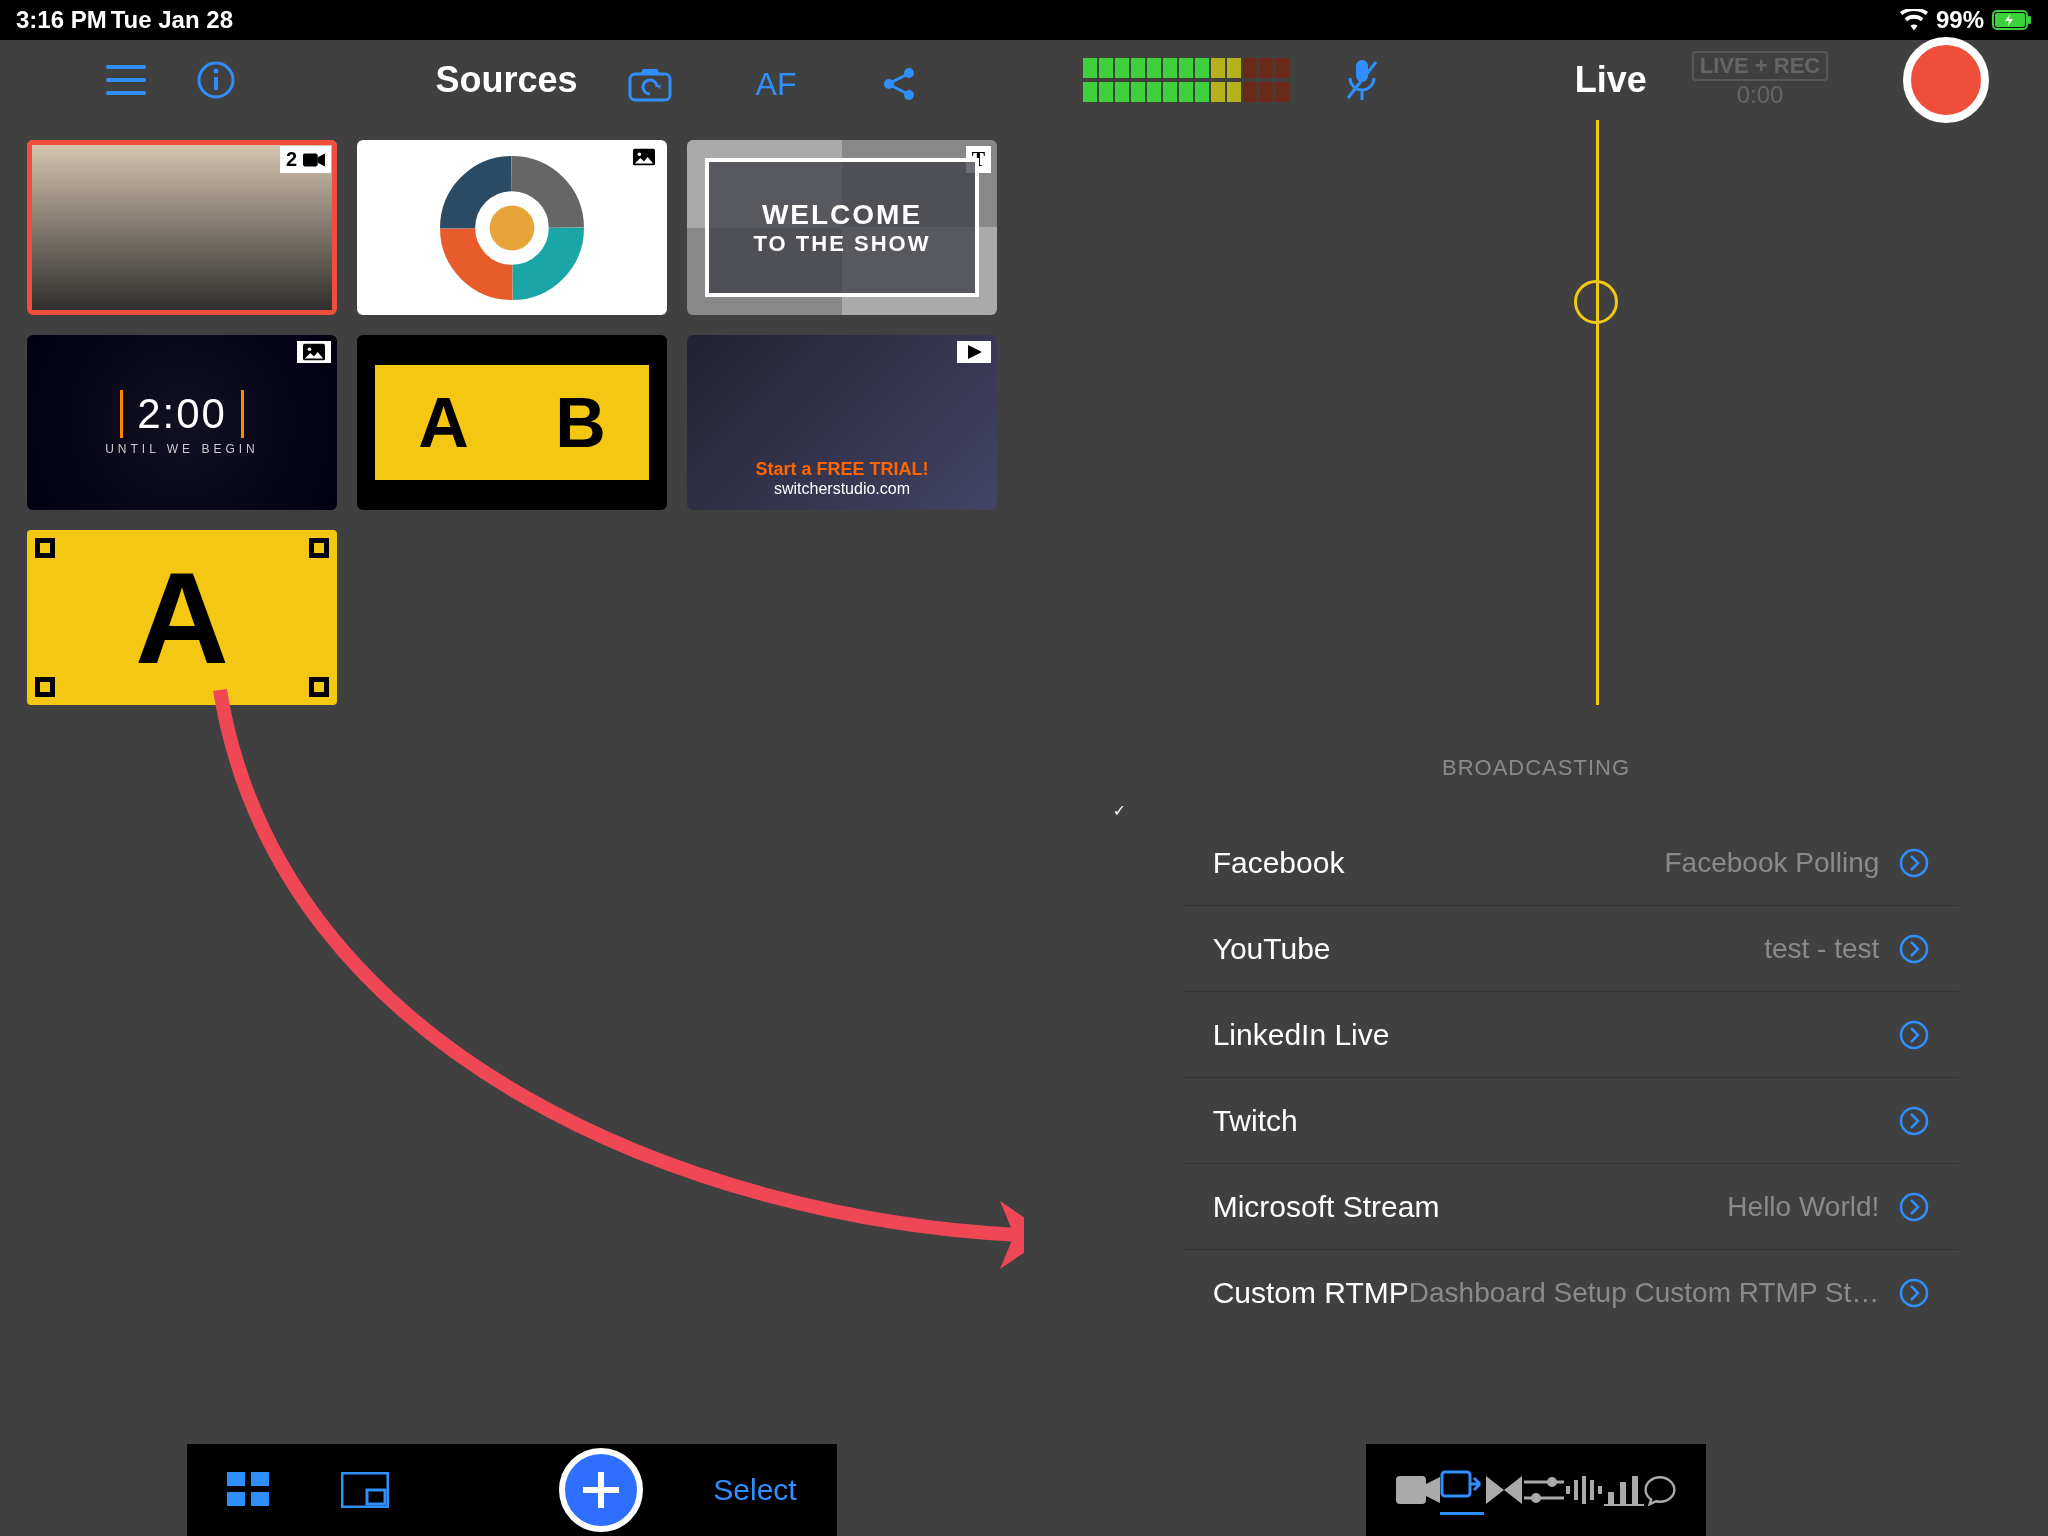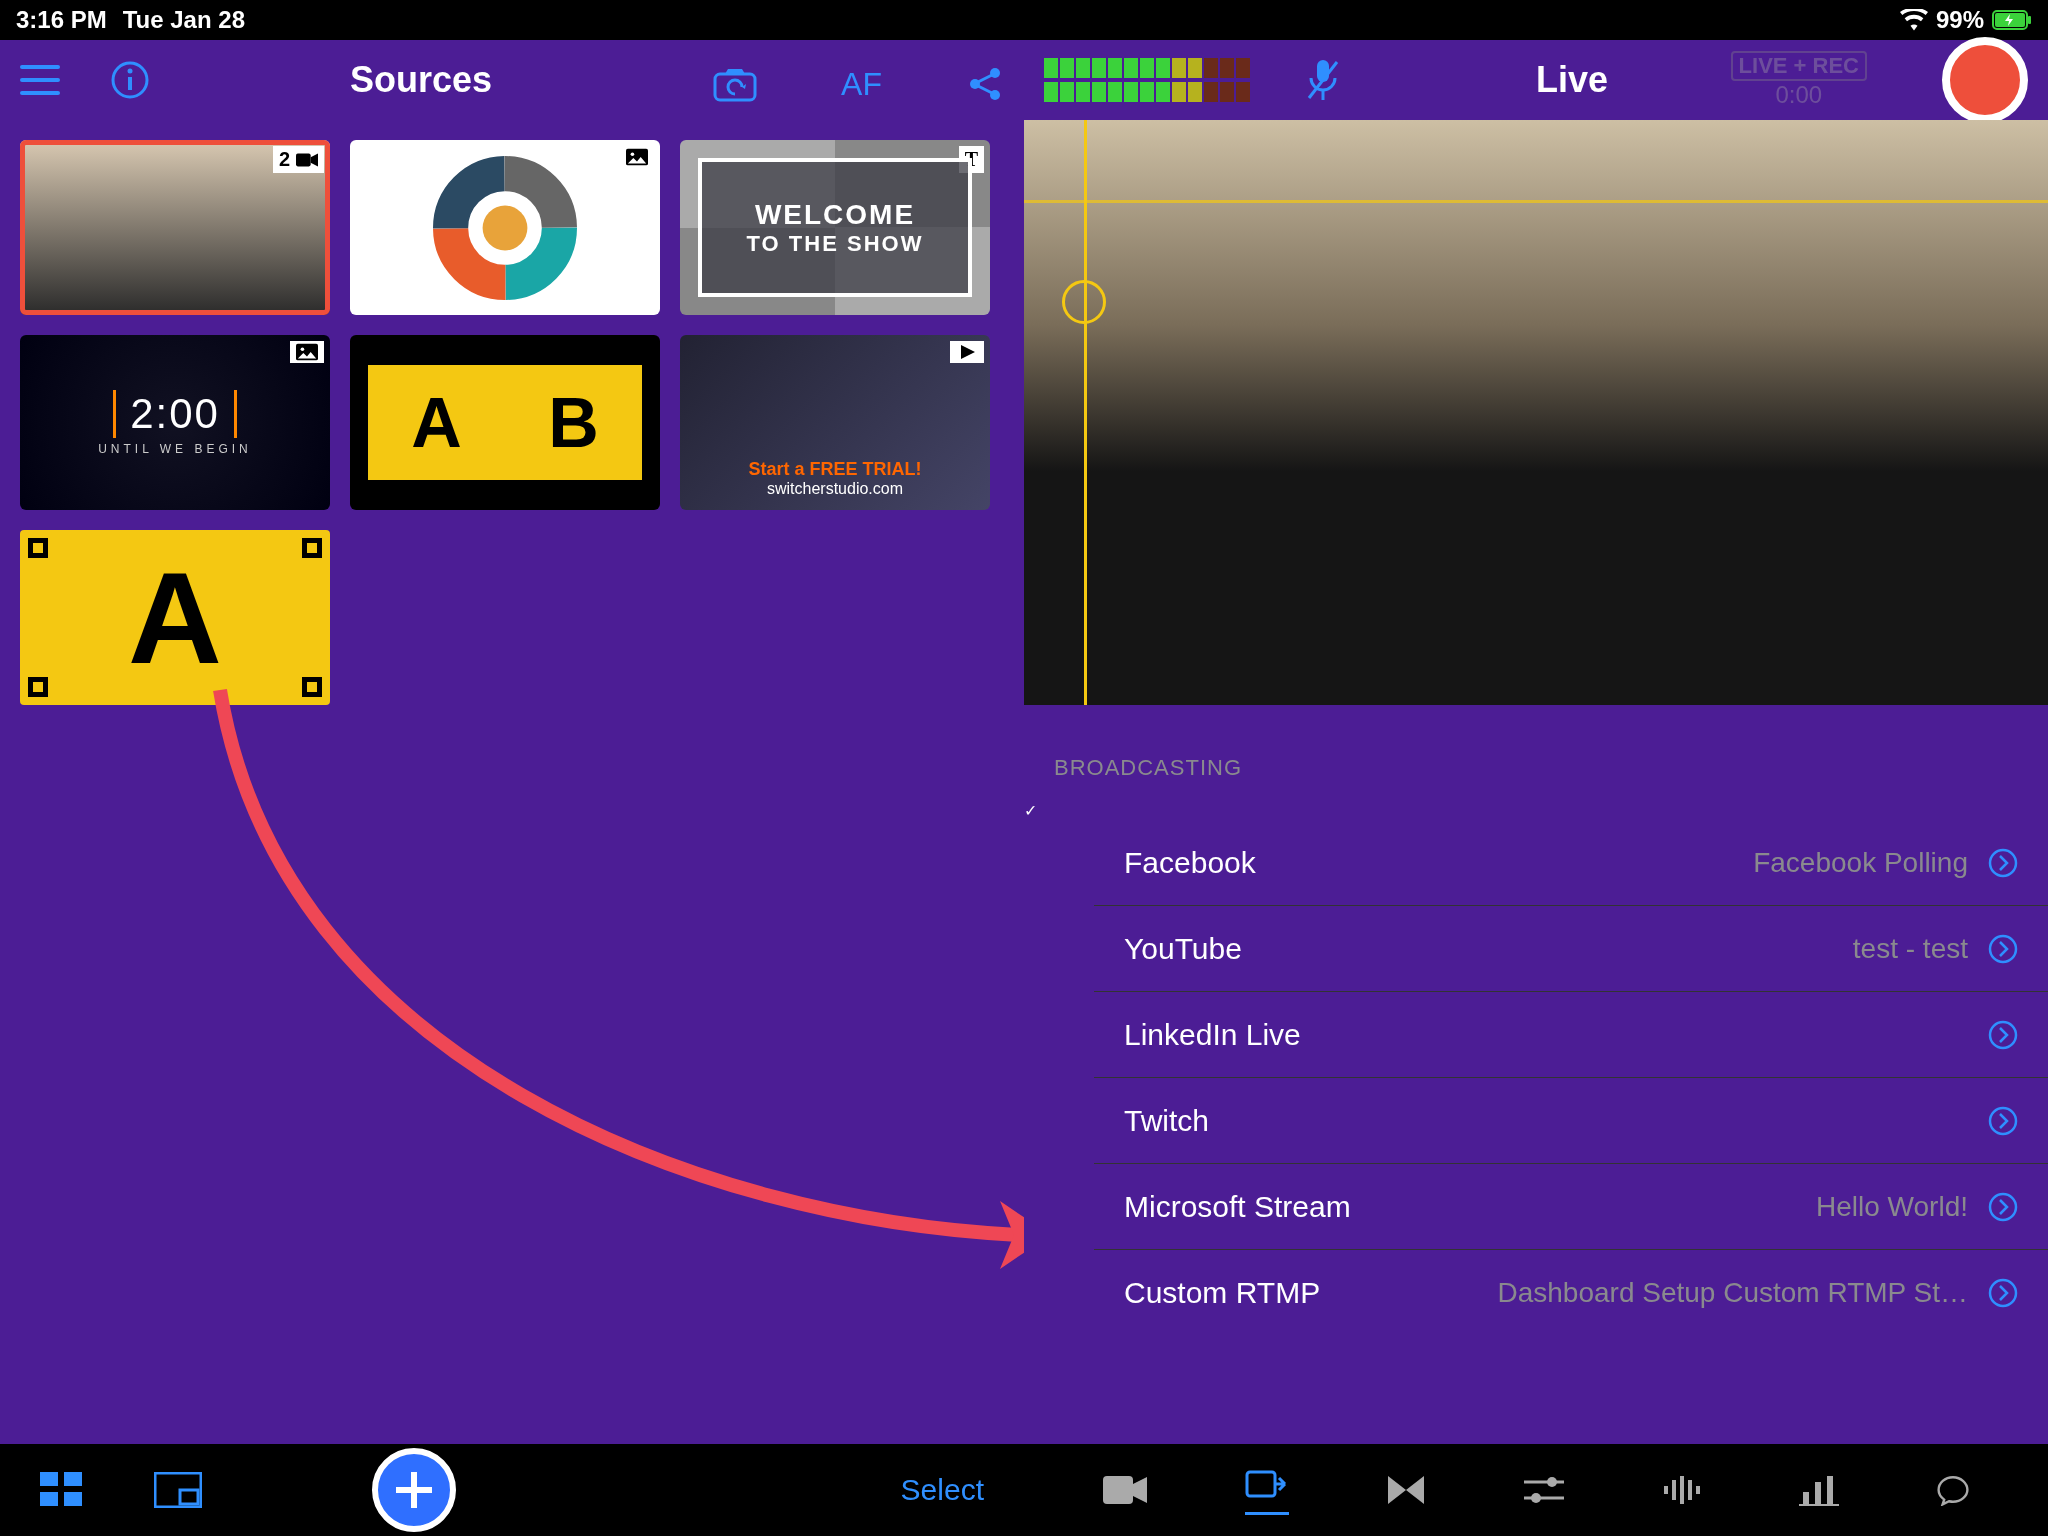--- a/index.html
+++ b/index.html
@@ -1,25 +1,25 @@
 <!DOCTYPE html>
 <html><head>
 <meta charset="utf-8">
 <style>
   * { margin: 0; padding: 0; box-sizing: border-box; }
   html, body { width: 2048px; height: 1536px; background: #000; font-family: -apple-system, "Helvetica Neue", Arial, sans-serif; color: #fff; overflow: hidden; }
   
   .status-bar { position: absolute; top: 0; left: 0; right: 0; height: 40px; display: flex; align-items: center; padding: 0 16px; background: #000; font-size: 24px; }
-  .status-left { display: flex; gap: 16px; font-weight: 600; }
+  .status-left { display: flex; gap: 4px; font-weight: 600; }
   .status-right { margin-left: auto; display: flex; align-items: center; gap: 8px; font-weight: 600; }
   .wifi-icon svg, .battery-icon svg { display: block; }
 
   
   .app { position: absolute; top: 40px; left: 0; right: 0; bottom: 0; display: flex; }
-  .left-pane, .right-pane { flex: 1; display: flex; flex-direction: column; background: #4c1d95; position: relative; }
+  .left-pane, .right-pane { flex: 1; display: flex; flex-direction: column; background: #404040; position: relative; align-items: center; }
 
   
   .left-header { height: 80px; display: flex; align-items: center; padding: 0 20px; gap: 50px; }
   .hamburger-icon, .info-icon, .camera-flip-icon, .af-icon, .share-icon { color: #2f8fff; cursor: pointer; }
   .left-title { font-size: 36px; font-weight: 700; color: #fff; margin-left: 150px; }
   .left-header .right-icons { margin-left: auto; display: flex; gap: 84px; align-items: center; margin-top: 8px; }
   .af-icon { font-size: 32px; font-weight: 500; }
 
   
   .sources-grid { display: grid; grid-template-columns: repeat(3, 310px); gap: 20px 20px; padding: 20px; align-content: start; }

